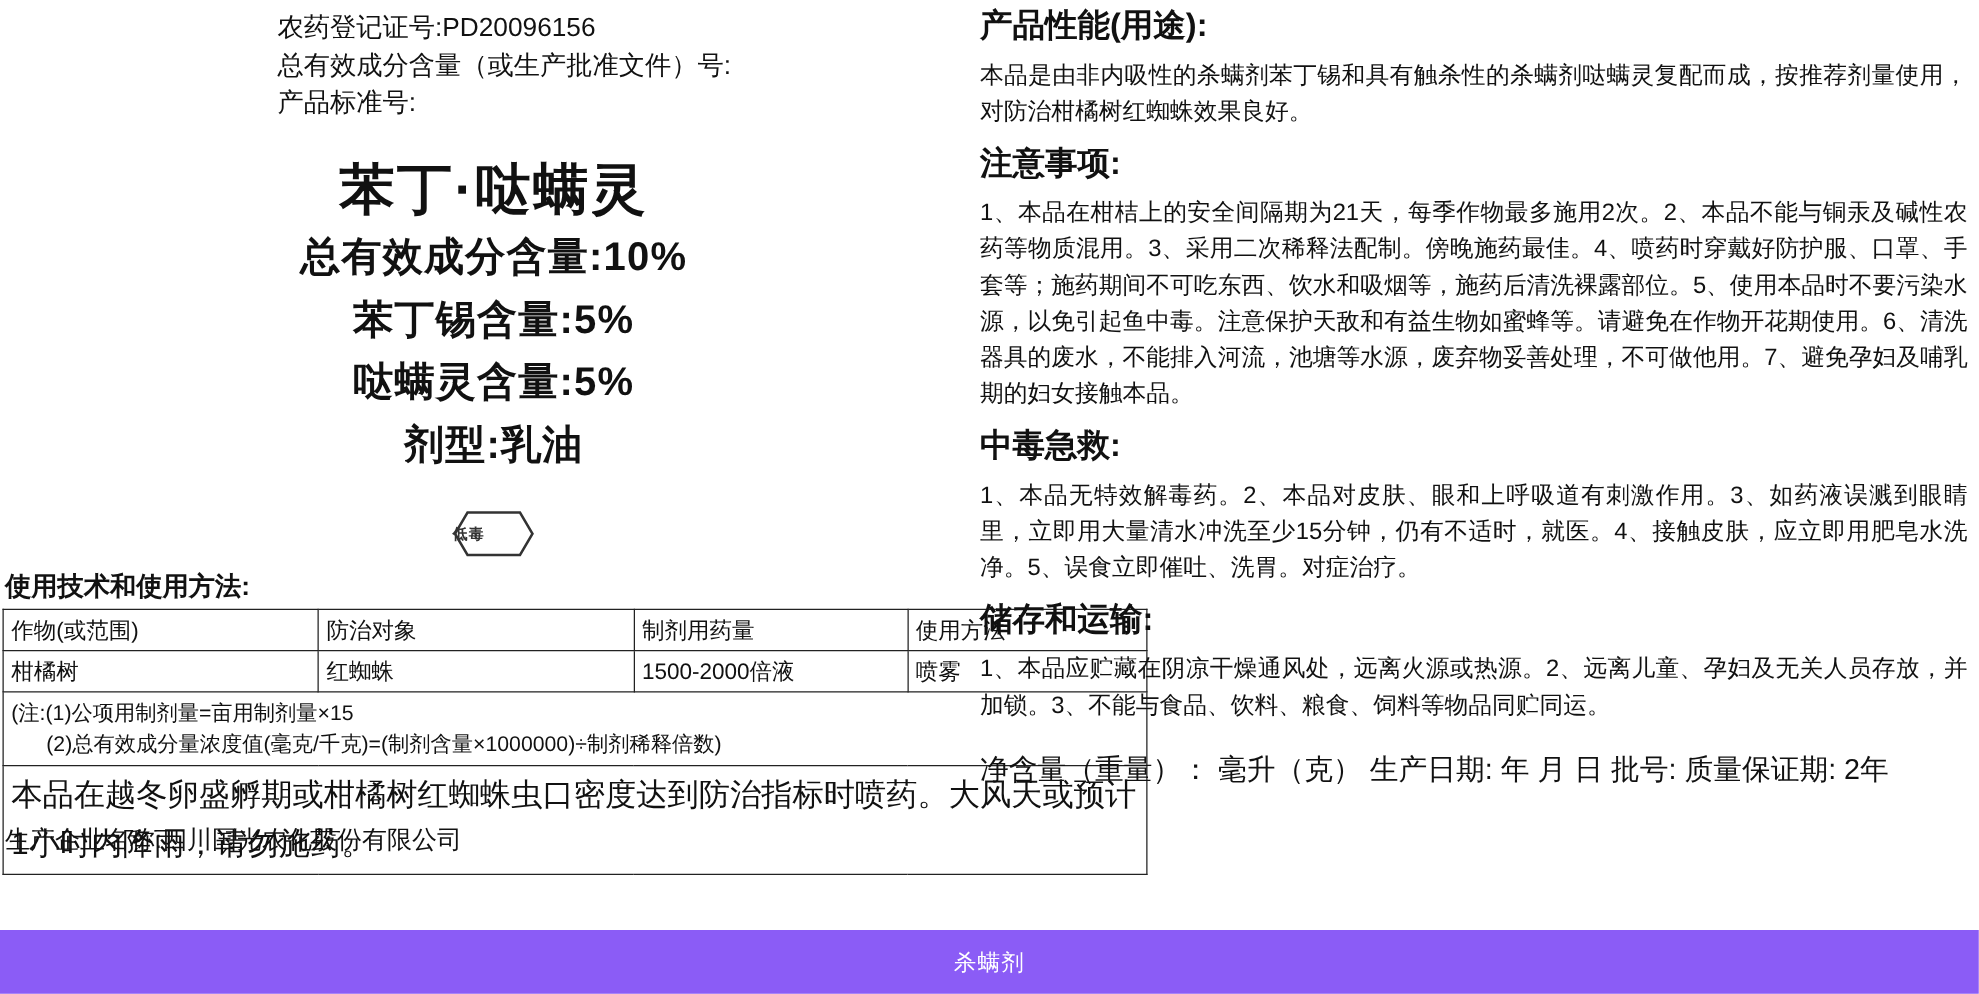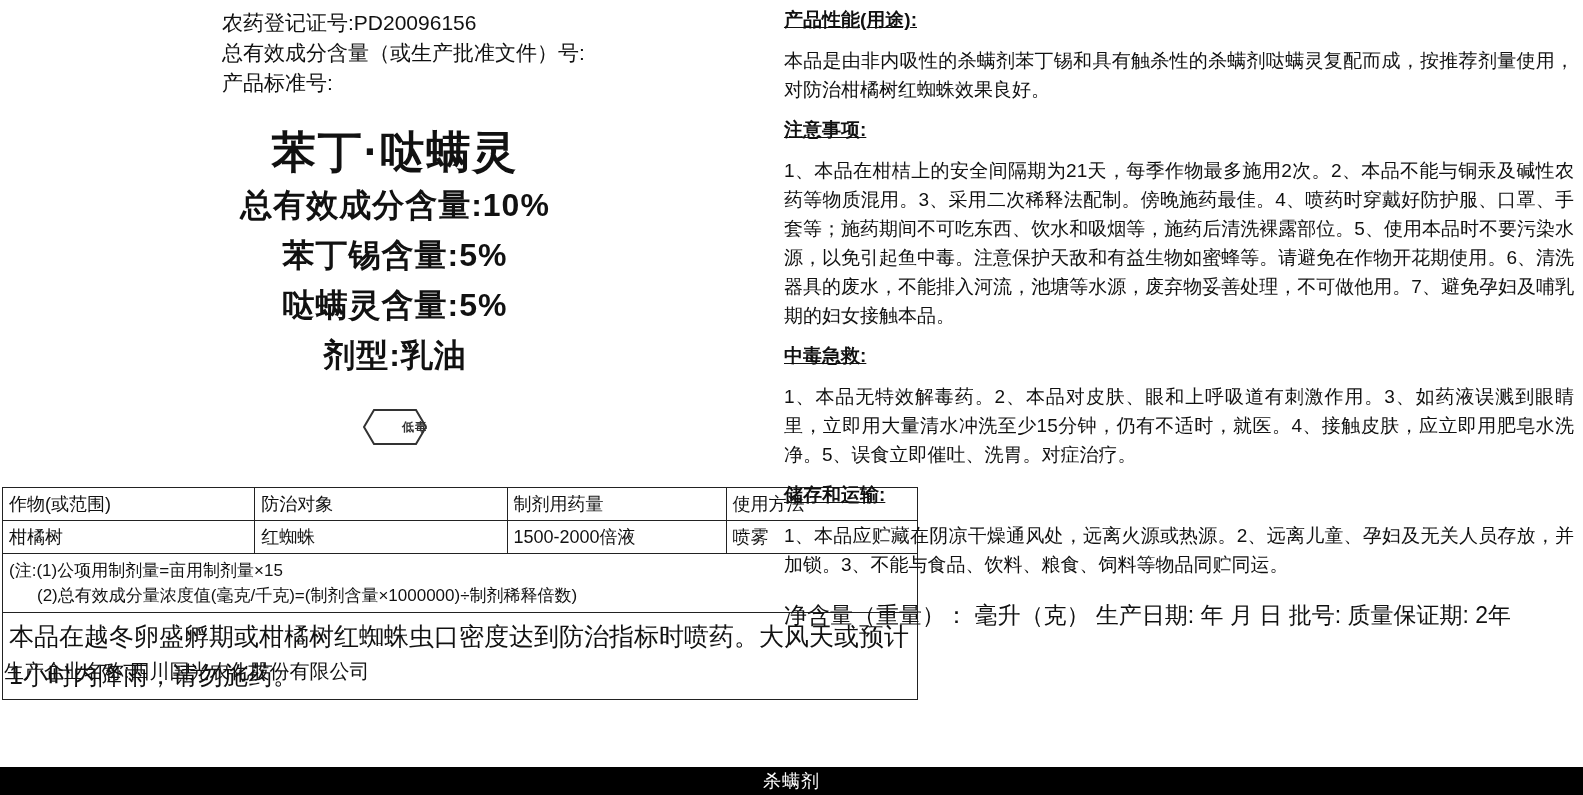--- a/index.html
+++ b/index.html
@@ -72,21 +72,21 @@
     position: relative;
     width: 66px;
     height: 38px;
   }
   .toxic-badge svg { display: block; }
   .toxic-text {
     position: absolute;
     left: 0;
     top: 11px;
     width: 66px;
-    text-align: right;
+    text-align: left;
     font-size: 12px;
     font-weight: bold;
     color: #333;
     letter-spacing: 1px;
   }
 
   .usage-heading {
     position: absolute;
     left: 4px;
     top: 455px;
@@ -136,25 +136,24 @@
 
   
   .right-col {
     position: absolute;
     left: 784px;
     top: 6px;
     width: 790px;
     box-sizing: border-box;
   }
   .sec-h {
-    font-size: 19px;
+    font-size: 26px;
     font-weight: bold;
     margin: 0 0 4px 0;
     line-height: 28px;
-    text-decoration: underline;
   }
   .sec-p {
     font-size: 19px;
     line-height: 29px;
     margin: 12px 0 12px 0;
     text-align: justify;
     text-justify: inter-ideograph;
   }
   .sec-p.tight { margin-bottom: 14px; }
   .net-line {
@@ -162,22 +161,22 @@
     line-height: 28px;
     margin-top: 22px;
   }
 
   
   .banner {
     position: absolute;
     left: 0;
     bottom: 0;
     width: 1583px;
-    height: 28px;
-    background: #000000;
+    height: 51px;
+    background: #8b5cf6;
     color: #ffffff;
     font-size: 18px;
     display: flex;
     align-items: center;
     justify-content: center;
     letter-spacing: 1px;
   }
   .banner-top-rule {
     position: absolute;
     left: 0;
@@ -210,20 +209,21 @@
 
     <div class="toxic-badge">
       <span class="hex">
         <svg width="66" height="38" viewBox="0 0 66 38">
           <polygon points="12,2 54,2 64,19 54,36 12,36 2,19" fill="#ffffff" stroke="#333333" stroke-width="2"></polygon>
         </svg>
         <span class="toxic-text">低毒</span>
       </span>
     </div>
 
+    <div class="usage-heading">使用技术和使用方法:</div>
 
     <table class="usage-table">
       <tbody>
           <tr>
         <td class="col1">作物(或范围)</td>
         <td class="col2">防治对象</td>
         <td class="col3">制剂用药量</td>
         <td class="col4">使用方法</td>
       </tr>
       <tr>

